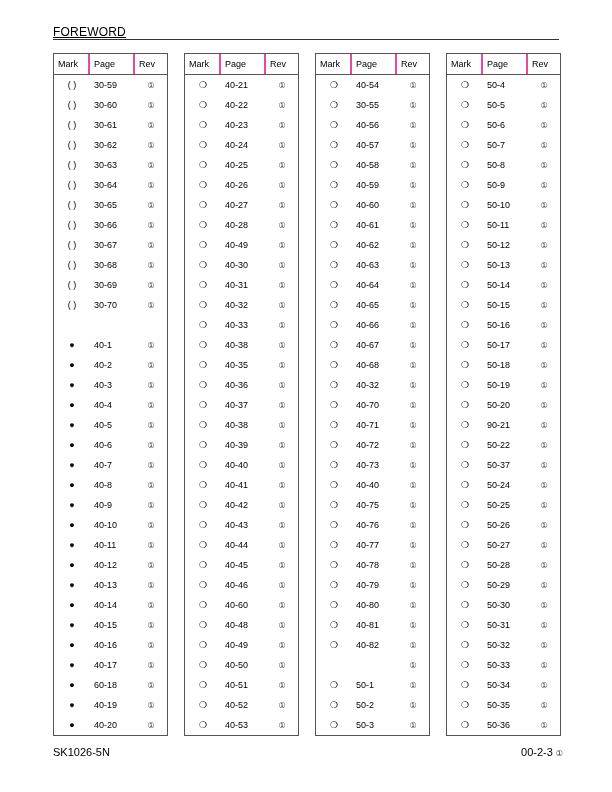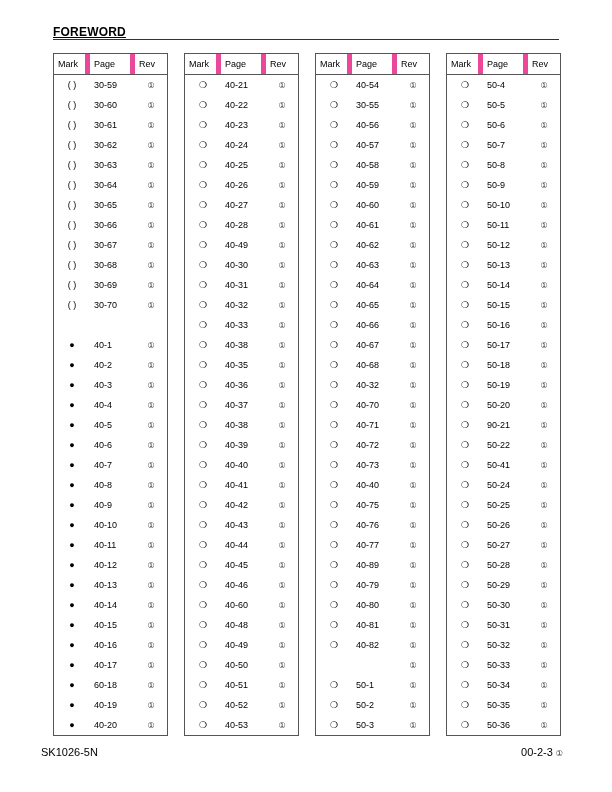--- a/index.html
+++ b/index.html
@@ -1,35 +1,35 @@
 <!DOCTYPE html>
 <html><head>
 <meta charset="utf-8">
 <style>
   html, body { margin: 0; padding: 0; background: #ffffff; }
   body { width: 612px; height: 792px; position: relative; overflow: hidden;
          font-family: "Liberation Sans", sans-serif; color: #000; }
-  .title { position: absolute; left: 53px; top: 25px; font-size: 12px; font-weight: bold;
+  .title { position: absolute; left: 53px; top: 25px; font-size: 12px; font-weight: normal;
            text-decoration: underline; letter-spacing: 0.2px; }
   .title-rule { position: absolute; left: 53px; top: 39px; width: 506px; height: 0;
                 border-top: 1px solid #333; }
   .tbl { position: absolute; top: 53px; width: 115px; border: 1px solid #555; box-sizing: border-box;
          font-size: 9px; }
   .tbl .hdr { display: flex; height: 20px; border-bottom: 1px solid #555; }
   .tbl .hdr div { display: flex; align-items: center; padding-left: 4px; box-sizing: border-box; }
   .c-mark { width: 36px; }
   .c-page { width: 45px; }
   .c-rev  { width: 32px; }
-  .tbl .hdr .c-mark, .tbl .hdr .c-page { border-right: 5px solid #ec4899; }
+  .tbl .hdr .c-mark, .tbl .hdr .c-page { border-right: 2px solid #ec4899; }
   .row { display: flex; height: 20px; align-items: center; }
   .row div { box-sizing: border-box; }
   .row .c-mark { text-align: center; font-size: 9px; }
   .row .c-page { padding-left: 4px; }
   .row .c-rev { text-align: center; font-size: 8px; color: #333; }
-  .footer-left { position: absolute; left: 41px; top: 746px; font-size: 11px; }
+  .footer-left { position: absolute; left: 53px; top: 746px; font-size: 11px; }
   .footer-right { position: absolute; right: 49px; top: 746px; font-size: 11px; }
   .footer-right .rev { font-size: 8px; margin-left: 3px; color: #333; }
 </style>
 </head>
 <body>
 
 <div class="title">FOREWORD</div>
 <div class="title-rule"></div>
 
 <div class="tbl" style="left:53px">
@@ -497,21 +497,21 @@
       <div class="c-page">40-76</div>
       <div class="c-rev">①</div>
     </div>
     <div class="row">
       <div class="c-mark">❍</div>
       <div class="c-page">40-77</div>
       <div class="c-rev">①</div>
     </div>
     <div class="row">
       <div class="c-mark">❍</div>
-      <div class="c-page">40-89</div>
+      <div class="c-page">40-78</div>
       <div class="c-rev">①</div>
     </div>
     <div class="row">
       <div class="c-mark">❍</div>
       <div class="c-page">40-79</div>
       <div class="c-rev">①</div>
     </div>
     <div class="row">
       <div class="c-mark">❍</div>
       <div class="c-page">40-80</div>
@@ -644,21 +644,21 @@
       <div class="c-page">90-21</div>
       <div class="c-rev">①</div>
     </div>
     <div class="row">
       <div class="c-mark">❍</div>
       <div class="c-page">50-22</div>
       <div class="c-rev">①</div>
     </div>
     <div class="row">
       <div class="c-mark">❍</div>
-      <div class="c-page">50-41</div>
+      <div class="c-page">50-37</div>
       <div class="c-rev">①</div>
     </div>
     <div class="row">
       <div class="c-mark">❍</div>
       <div class="c-page">50-24</div>
       <div class="c-rev">①</div>
     </div>
     <div class="row">
       <div class="c-mark">❍</div>
       <div class="c-page">50-25</div>

